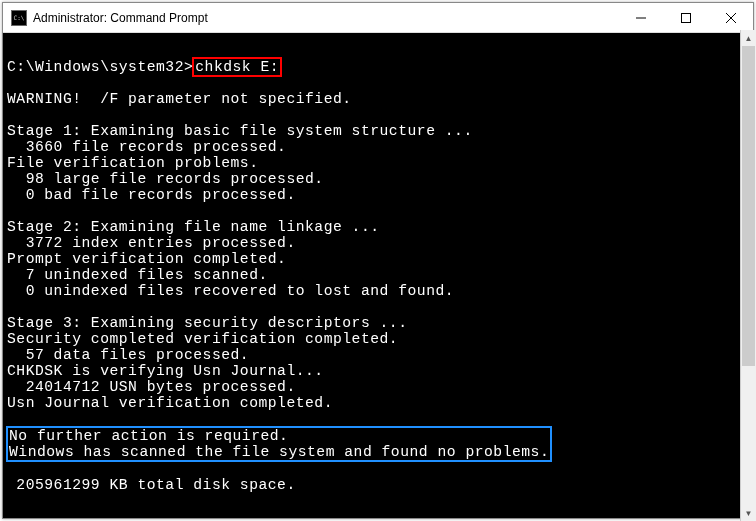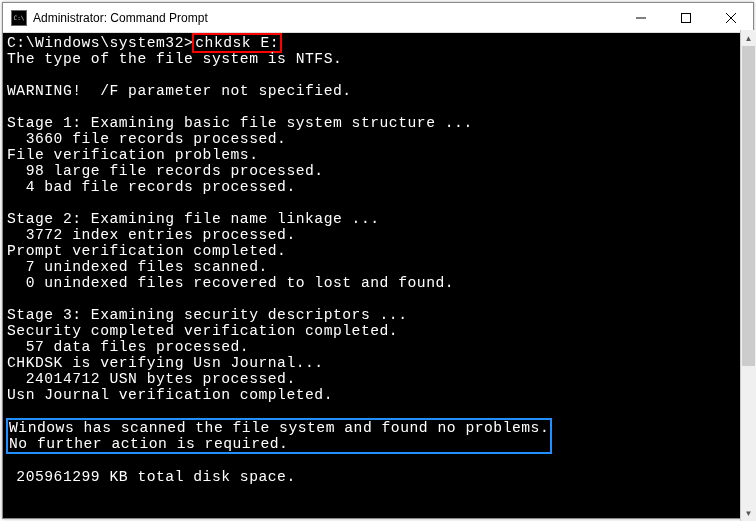--- a/index.html
+++ b/index.html
@@ -12,20 +12,21 @@
     }
     .window {
       width: 752px;
       height: 517px;
       margin: 2px;
       background: #000;
       border: 1px solid #888;
       display: flex;
       flex-direction: column;
       box-shadow: 0 0 3px rgba(0,0,0,0.3);
+      gap: 24px;
     }
     .titlebar {
       height: 30px;
       background: #fff;
       display: flex;
       align-items: center;
       border-bottom: 1px solid #ddd;
       flex-shrink: 0;
     }
     .app-icon {
@@ -127,46 +128,45 @@
         <svg width="10" height="10">
             <line x1="0" y1="0" x2="10" y2="10" stroke="currentColor" stroke-width="1"></line>
             <line x1="10" y1="0" x2="0" y2="10" stroke="currentColor" stroke-width="1"></line>
           </svg>
       </div>
     </div>
   </div>
 
   <div class="terminal">
     <div class="line"><span>C:\Windows\system32&gt;</span><span class="hl-red">chkdsk E:</span></div>
-    <div class="line">The type of the file system is NTFS.</div>
     <div class="line"></div>
     <div class="line">WARNING!  /F parameter not specified.</div>
     <div class="line"></div>
     <div class="line">Stage 1: Examining basic file system structure ...</div>
     <div class="line">  3660 file records processed.</div>
     <div class="line">File verification problems.</div>
     <div class="line">  98 large file records processed.</div>
-    <div class="line">  4 bad file records processed.</div>
+    <div class="line">  0 bad file records processed.</div>
     <div class="line"></div>
     <div class="line">Stage 2: Examining file name linkage ...</div>
     <div class="line">  3772 index entries processed.</div>
     <div class="line">Prompt verification completed.</div>
     <div class="line">  7 unindexed files scanned.</div>
     <div class="line">  0 unindexed files recovered to lost and found.</div>
     <div class="line"></div>
     <div class="line">Stage 3: Examining security descriptors ...</div>
     <div class="line">Security completed verification completed.</div>
     <div class="line">  57 data files processed.</div>
     <div class="line">CHKDSK is verifying Usn Journal...</div>
     <div class="line">  24014712 USN bytes processed.</div>
     <div class="line">Usn Journal verification completed.</div>
     <div class="line"></div>
     <span class="hl-blue">
+      <div class="line">No further action is required.</div>
       <div class="line">Windows has scanned the file system and found no problems.</div>
-      <div class="line">No further action is required.</div>
     </span>
     <div class="line"></div>
     <div class="line"> 205961299 KB total disk space.</div>
   </div>
 
   <div class="scrollbar">
     <div class="scroll-arrow up">▲</div>
     <div class="scroll-thumb"></div>
     <div class="scroll-arrow down">▼</div>
   </div>

